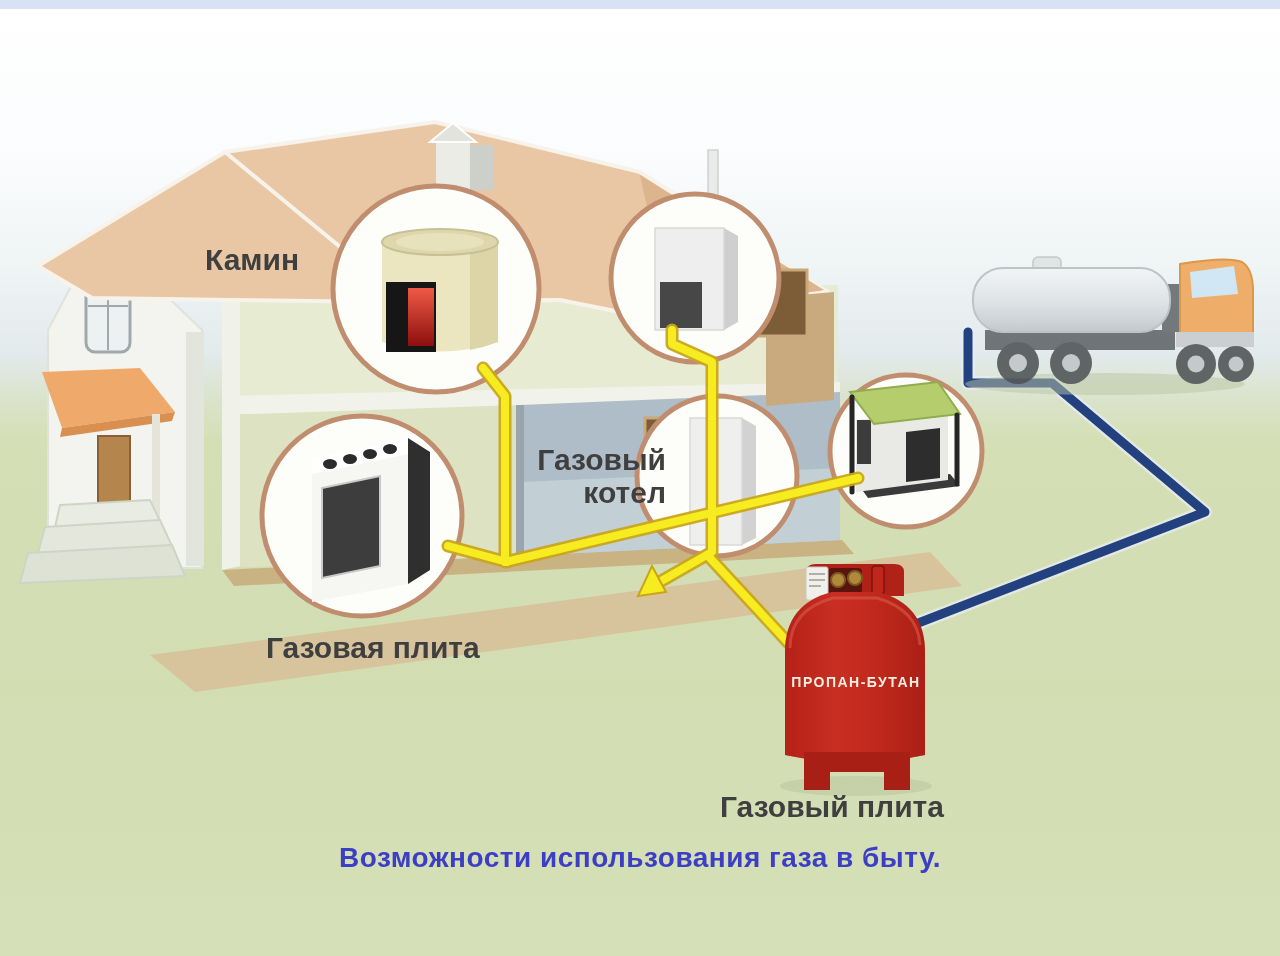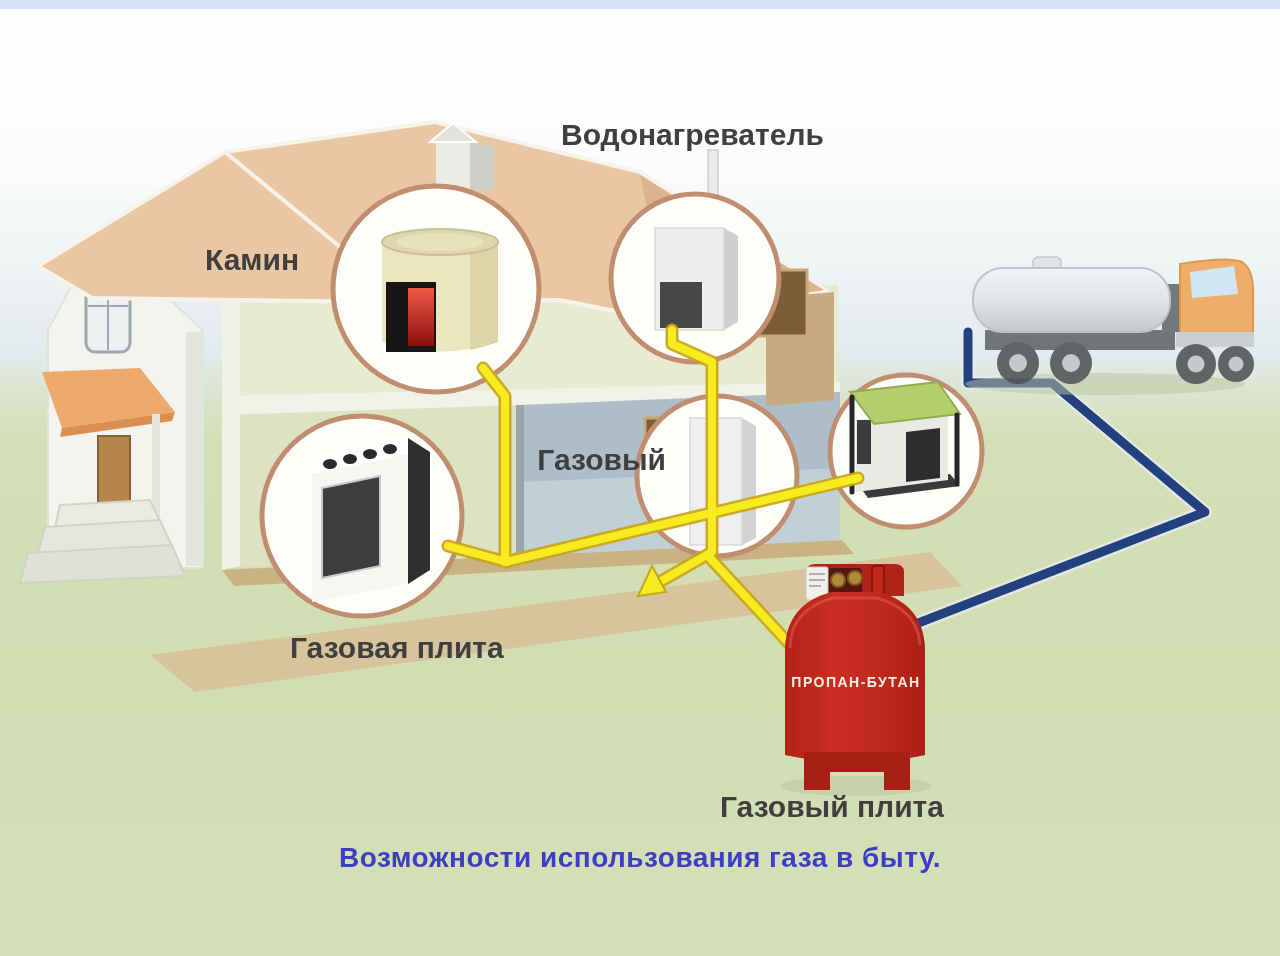--- a/index.html
+++ b/index.html
@@ -211,28 +211,28 @@
         <path d="M809,574 h16 M809,580 h16 M809,586 h12" stroke="#9a9a94" stroke-width="1.5"></path>
       </g>
       <path d="M785,755 L785,652 Q785,604 832,592 L878,592 Q925,604 925,652 L925,755 Q855,770 785,755 Z" fill="#c32a1e"></path>
       <path d="M785,755 L785,652 Q785,604 832,592 L878,592 Q925,604 925,652 L925,755 Q855,770 785,755 Z" fill="url(#redGrad)" opacity="0.45"></path>
       <path d="M790,648 Q790,610 833,598 L877,598 Q918,610 920,645" fill="none" stroke="#da5a48" stroke-width="3" opacity="0.6"></path>
       <path d="M804,752 L804,790 L830,790 L830,772 L884,772 L884,790 L910,790 L910,752 Z" fill="#a81f15"></path>
       <text x="856" y="687" text-anchor="middle" font-size="14" font-weight="bold" fill="#f5efe2" letter-spacing="1.5">ПРОПАН-БУТАН</text>
     </g>
   </svg>
 
-  <div class="lbl" style="left:561px;top:118px;">Водонагреватель</div>
 
   <div class="lbl" style="left:205px;top:243px;text-align:right;">Камин</div>
 
   <div class="lbl lbl-center" style="left:506px;top:443px;width:160px;">
     <div>Газовый</div>
+    <div>котел</div>
   </div>
 
-  <div class="lbl" style="left:266px;top:631px;margin-left:24px;">Газовая плита</div>
+  <div class="lbl" style="left:266px;top:631px;">Газовая плита</div>
 
 
   <div class="lbl" style="left:720px;top:790px;">Газовый плита</div>
 
 
   <div class="main-title">Возможности использования газа в быту.</div>
 </div>
 
 </body></html>

